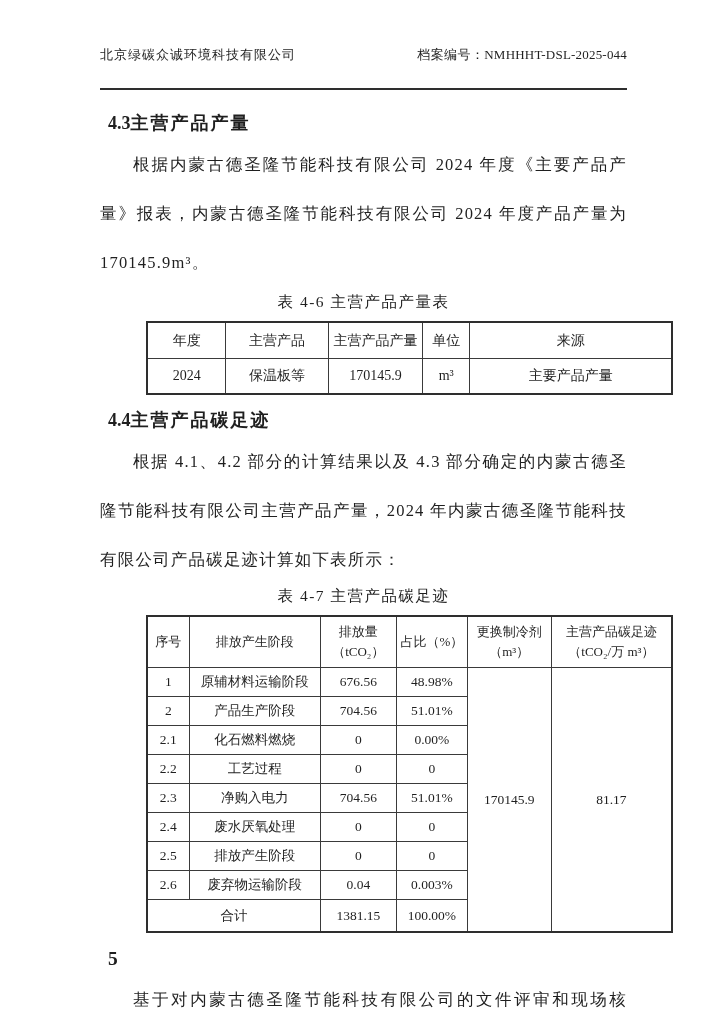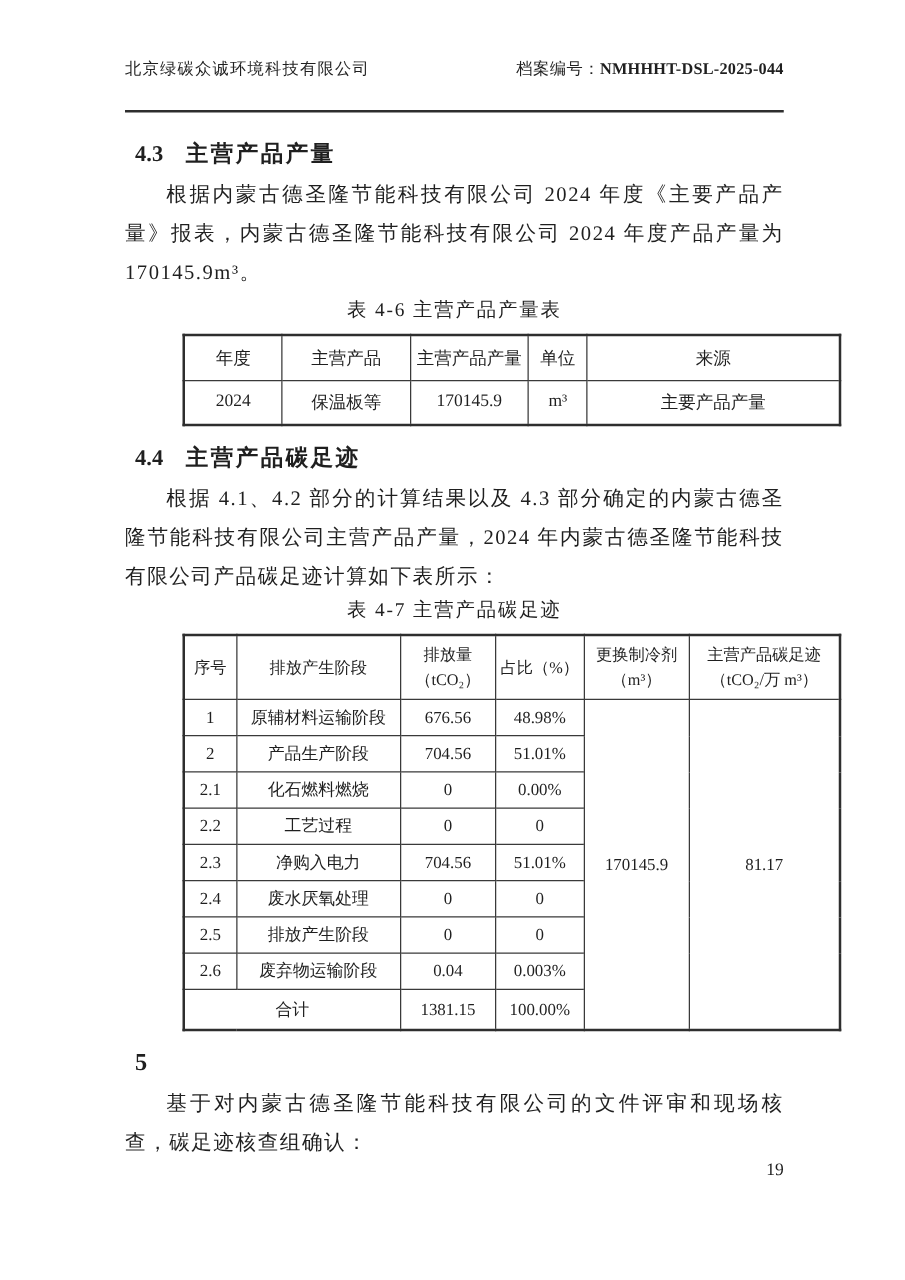--- a/index.html
+++ b/index.html
@@ -16,34 +16,34 @@
     padding:46px 97px 0 100px;
   }
   
   .doc-header {
     display:flex; justify-content:space-between; align-items:flex-end;
     font-size:13px; letter-spacing:1px;
     padding-bottom:24px;
     border-bottom:2px solid #2e2e2e;
   }
   .doc-header .archive { letter-spacing:0.4px; }
-  .doc-header .archive b { font-weight:bold; letter-spacing:0.2px; }
+  .doc-header .archive b { font-weight:normal; letter-spacing:0.2px; }
   
   .sec-heading {
     display:flex; align-items:baseline;
     font-weight:bold; font-size:18px;
     margin:21px 0 0 8px; letter-spacing:2px;
   }
-  .sec-heading .num { letter-spacing:0; margin-right:18px; }
+  .sec-heading .num { letter-spacing:0; }
   .sec-heading.lvl1 { font-size:19.5px; margin-top:15px; }
   .sec-heading.lvl1 .num { margin-right:24px; }
   
   .para {
     margin:5px 0 0 0;
-    font-size:16.5px; line-height:31px;
+    font-size:16.5px; line-height:49px;
     text-align:justify; text-indent:2em;
     letter-spacing:1.2px;
   }
   
   .tbl-caption {
     text-align:center; font-size:15.5px;
     margin-top:5px; letter-spacing:1.5px;
   }
   
   table {

